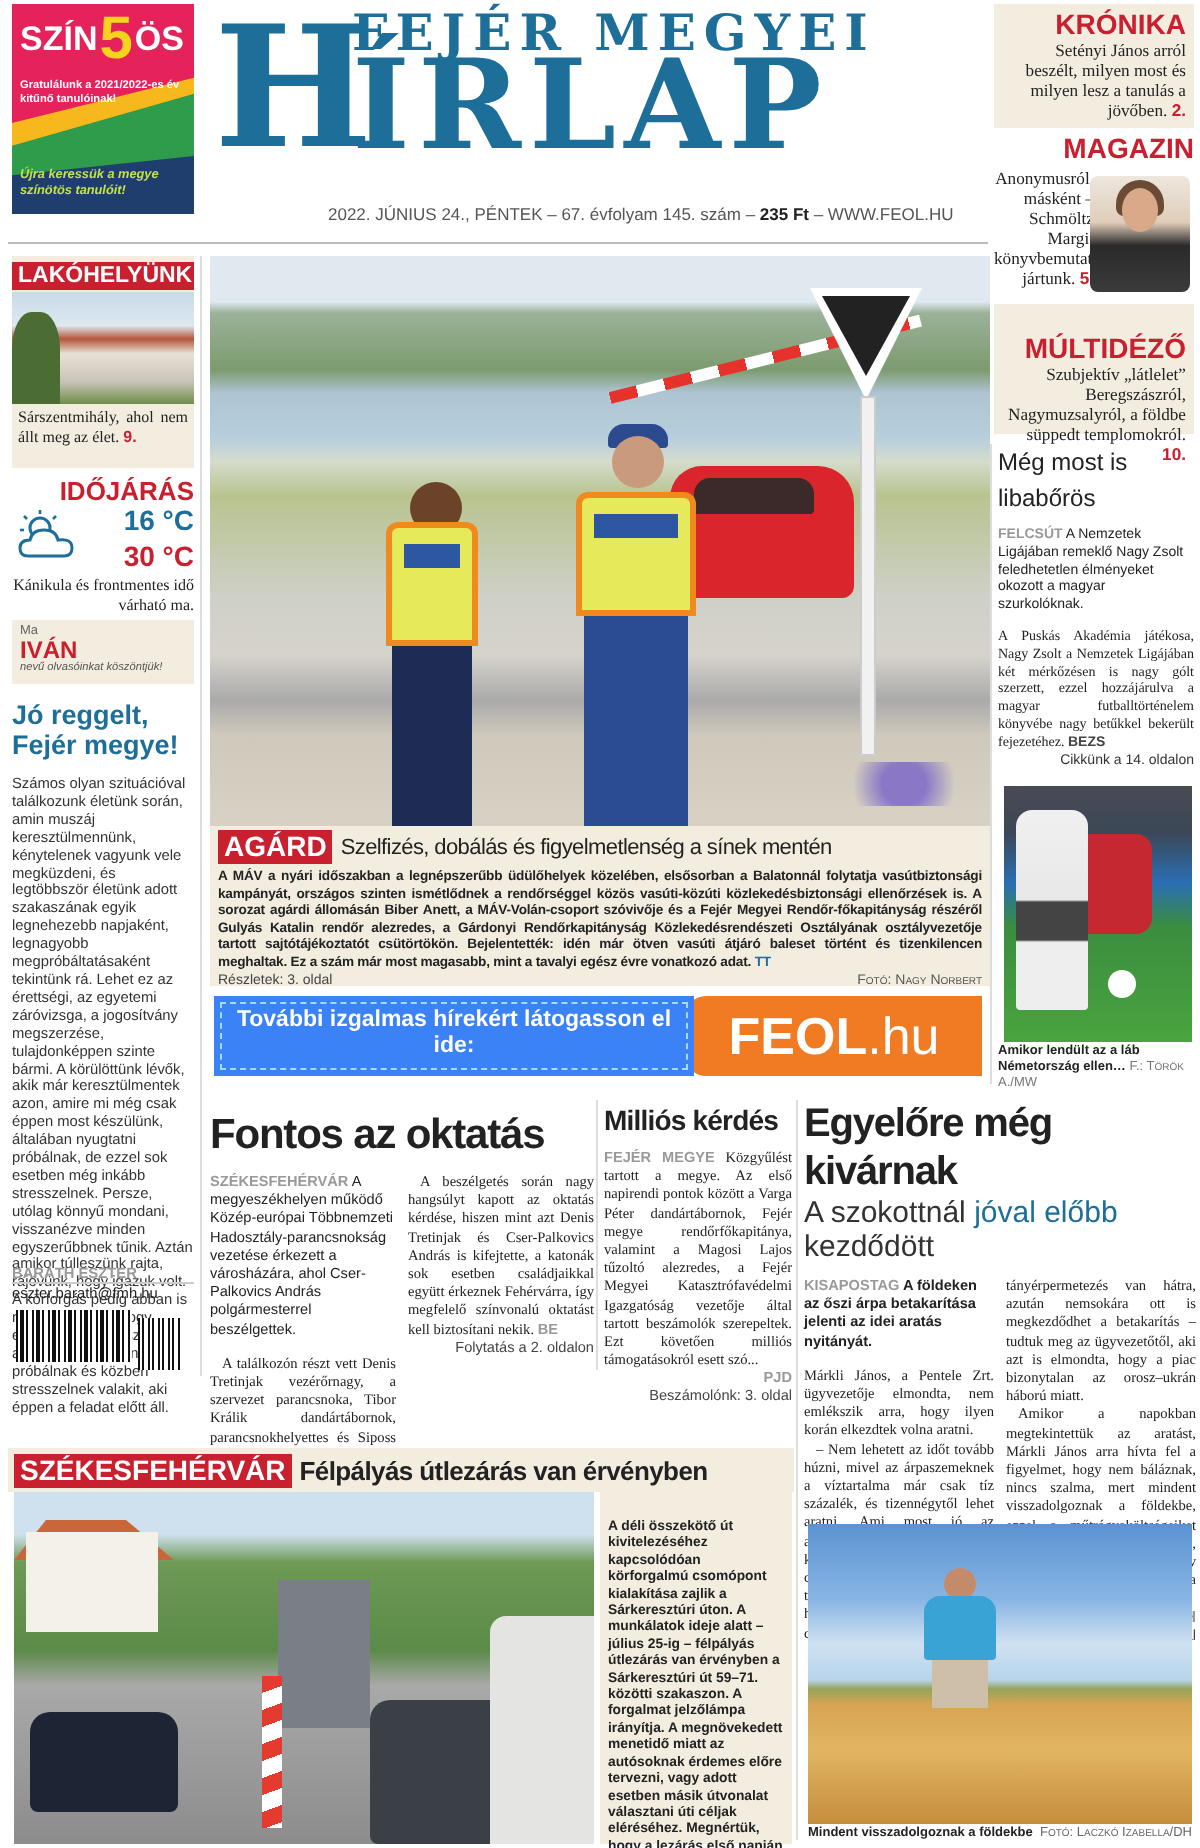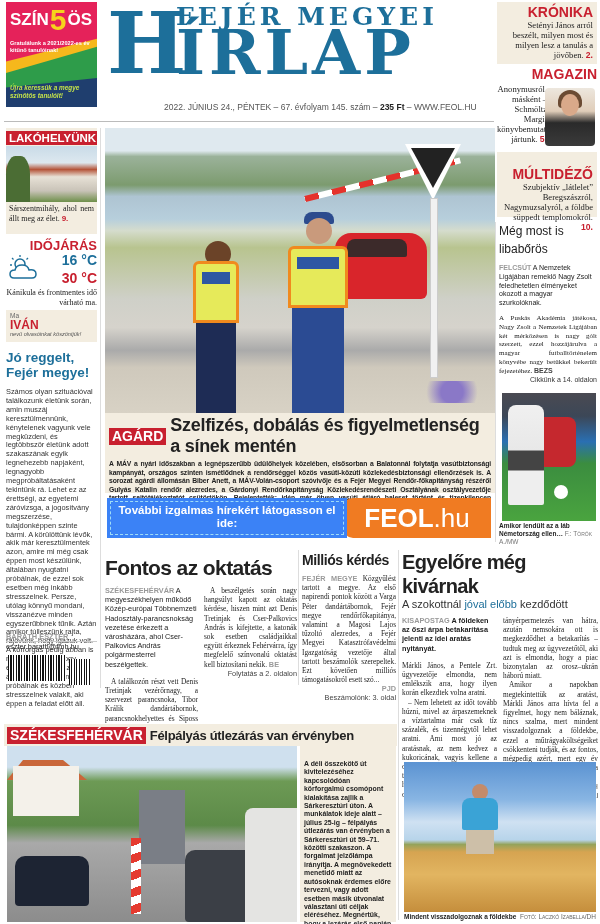--- a/index.html
+++ b/index.html
@@ -94,21 +94,21 @@
   #officer2 { left: 183px; top: 118px; width: 60px; }
   #officer2 .head { left:18px; background:#c99a7c; }
   #officer2 .legs { height:125px; background:#2b4b93; }
   #officer2 .cap { position:absolute; left:16px; top:-34px; width:30px; height:12px; background:#2c4b8e; border-radius:8px 8px 2px 2px; }
   #main-photo .lav { position:absolute; right:8px; bottom:10px; width:70px; height:22px; background: radial-gradient(circle,#8a78c7 30%,transparent 70%); }
 
   
   #lead { left: 105px; top: 413px; width: 390px; height: 80px; padding: 2px 4px; }
   #lead .head { display:flex; align-items:center; gap:4px; }
   #lead .head .label-red { font-size:14px; padding: 0 3px; line-height:17px; }
-  #lead .head .hl { font-family:"Liberation Sans",sans-serif; font-weight:bold; font-size:18px; color:#222; letter-spacing:-0.3px; }
+  #lead .head .hl { font-family:"Liberation Sans",sans-serif; font-weight:normal; font-size:11px; color:#222; letter-spacing:-0.3px; }
   #lead .body { font-family:"Liberation Sans",sans-serif; font-weight:bold; font-size:6.8px; line-height:8.6px; margin-top:3px; text-align:justify; letter-spacing:-0.1px; }
   #lead .body .by { color:#1d6f9a; }
   #lead .foot { display:flex; justify-content:space-between; font-family:"Liberation Sans",sans-serif; font-size:7px; color:#444; margin-top:0; }
   #lead .foot .photo-cr { font-variant: small-caps; color:#555; }
 
   
   #feol { left: 107px; top: 498px; width: 388px; height: 42px; display:flex; }
   #feol .l { position:relative; width:240px; height:40px; background:#3b82f6; color:#fff; font-family:"Liberation Sans",sans-serif; font-weight:bold; font-size:11.5px; line-height:13px; text-align:center; padding-top:6px; }
   #feol .l::before { content:""; position:absolute; left:3px; top:3px; right:3px; bottom:3px; border:1px dashed #9fdcf6; }
   #feol .r { width:148px; height:40px; background:#f07b22; color:#fff; font-family:"Liberation Sans",sans-serif; font-weight:bold; font-size:26px; line-height:40px; text-align:center; border-radius: 10px 0 0 10px; margin-left:-4px; }
@@ -129,21 +129,21 @@
   #vrule3 { left: 398px; top: 550px; width: 1px; height: 370px; background:#ddd; }
   #vrule-right { left: 495px; top: 222px; width: 1px; height: 320px; background:#ddd; }
 
   
   #millios { left: 302px; top: 552px; width: 94px; }
   #millios h2 { font-family:"Liberation Sans",sans-serif; font-weight:bold; font-size:14px; letter-spacing:-0.4px; }
 
   
   #egyelore { left: 402px; top: 550px; width: 196px; }
   #egyelore h2 { font-family:"Liberation Sans",sans-serif; font-weight:bold; font-size:20px; line-height:24px; letter-spacing:-0.6px; }
-  #egyelore .subtitle { font-family:"Liberation Sans",sans-serif; font-size:11px; color:#333; }
+  #egyelore .subtitle { font-family:"Liberation Sans",sans-serif; font-size:15px; color:#333; }
   #egyelore .subtitle b { color:#1d6f9a; font-weight:normal; }
   #egyelore .sign { font-family:"Liberation Sans",sans-serif; font-weight:bold; font-size:8px; color:#999; text-align:right; }
 
   
   #wheat { left: 404px; top: 762px; width: 192px; height: 150px; overflow:hidden;
     background: linear-gradient(180deg,#5b93d2 0%,#88b5e3 25%,#cfe1f2 40%,#b7d4ea 52%,#95a35b 55%,#d6a451 60%,#e2b561 75%,#c58e3c 100%); }
   #wheat .man { position:absolute; left:58px; top:22px; width:36px; height:70px; }
   #wheat .man .shirt { position:absolute; left:0; top:14px; width:36px; height:32px; background:#3aa3d6; border-radius:8px 8px 2px 2px; }
   #wheat .man .head { position:absolute; left:10px; top:0; width:16px; height:16px; border-radius:50%; background:#c48b6a; }
   #wheat .man .pants { position:absolute; left:4px; top:46px; width:28px; height:24px; background:#cdbfa8; }

